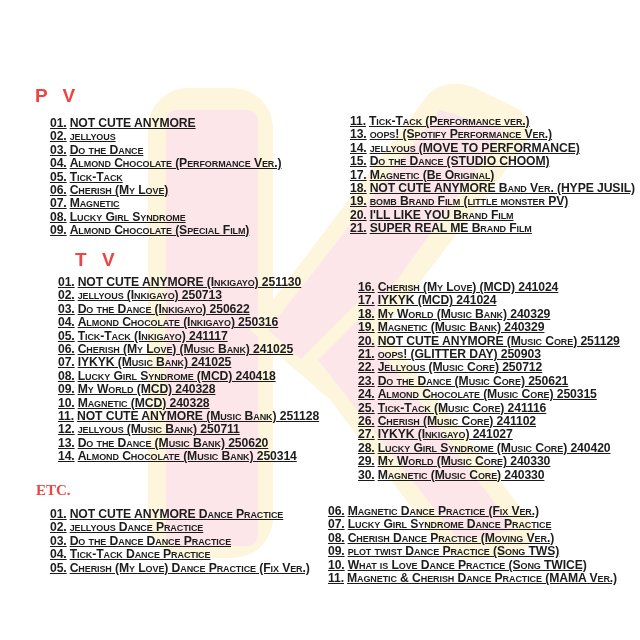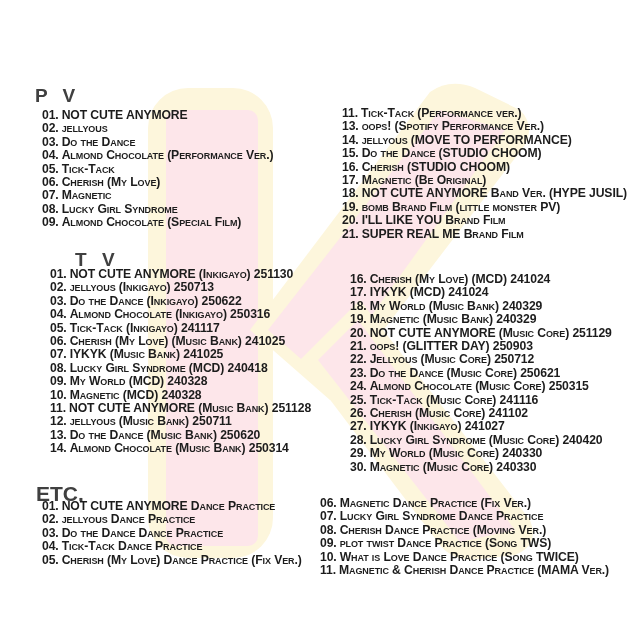--- a/index.html
+++ b/index.html
@@ -5,25 +5,25 @@
     html, body { margin:0; padding:0; }
     body {
       width:640px; height:640px; position:relative; overflow:hidden;
       background:#ffffff;
       font-family:"Liberation Sans", "DejaVu Sans", sans-serif;
       color:#1a1a1a;
     }
     .watermark { position:absolute; left:0; top:0; width:640px; height:640px; z-index:0; }
     .section-title {
       position:absolute; font-weight:bold; font-size:19px; letter-spacing:5px;
-      color:#404040; z-index:1; line-height:1;
+      color:#ef4444; z-index:1; line-height:1;
     }
-    .section-title.etc { letter-spacing:0; font-size:21px; }
+    .section-title.etc { letter-spacing:0; font-size:15px;font-family:Liberation Serif, serif; }
     .list {
-      position:absolute; margin:0; padding:0; list-style:none; z-index:1;
+      position:absolute; margin:8px; padding:0; list-style:none; z-index:1;text-decoration:underline;
     }
     .list li {
       font-size:12.2px; font-weight:bold; font-variant:small-caps;
       line-height:13.4px; white-space:nowrap; letter-spacing:-0.1px;
       color:#1c1c1c;
     }
     .list li .num { margin-right:3px; }
   </style>
 </head>
 <body>
@@ -50,21 +50,20 @@
   <li><span class="num">06.</span><span>Cherish (My Love)</span></li>
   <li><span class="num">07.</span><span>Magnetic</span></li>
   <li><span class="num">08.</span><span>Lucky Girl Syndrome</span></li>
   <li><span class="num">09.</span><span>Almond Chocolate (Special Film)</span></li>
 </ul>
 <ul class="list" style="left:342px; top:107px;">
   <li><span class="num">11.</span><span>Tick-Tack (Performance ver.)</span></li>
   <li><span class="num">13.</span><span>oops! (Spotify Performance Ver.)</span></li>
   <li><span class="num">14.</span><span>jellyous (MOVE TO PERFORMANCE)</span></li>
   <li><span class="num">15.</span><span>Do the Dance (STUDIO CHOOM)</span></li>
-  <li><span class="num">16.</span><span>Cherish (STUDIO CHOOM)</span></li>
   <li><span class="num">17.</span><span>Magnetic (Be Original)</span></li>
   <li><span class="num">18.</span><span>NOT CUTE ANYMORE Band Ver. (HYPE JUSIL)</span></li>
   <li><span class="num">19.</span><span>bomb Brand Film (little monster PV)</span></li>
   <li><span class="num">20.</span><span>I'LL LIKE YOU Brand Film</span></li>
   <li><span class="num">21.</span><span>SUPER REAL ME Brand Film</span></li>
 </ul>
 
 <div class="section-title" style="left:35px; top:250px;margin-left:40px;">T V</div>
 <ul class="list" style="left:50px; top:268px;">
   <li><span class="num">01.</span><span>NOT CUTE ANYMORE (Inkigayo) 251130</span></li>

